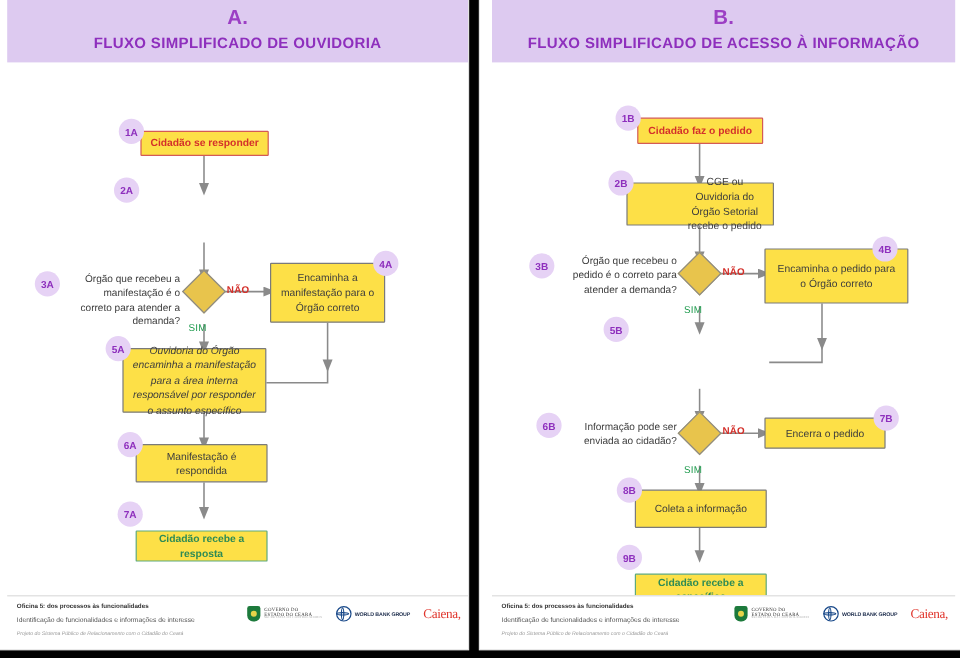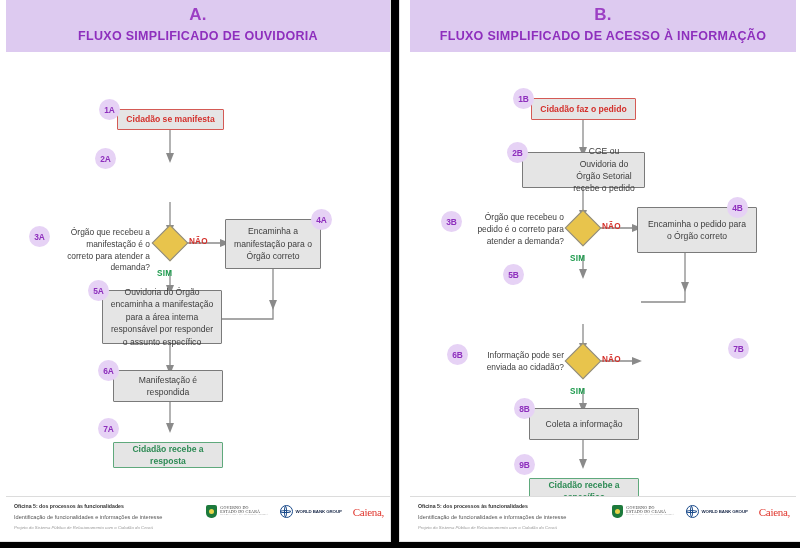--- a/index.html
+++ b/index.html
@@ -49,21 +49,21 @@
   .canvas{position:absolute;left:0;top:52px;right:0;bottom:44px;}
 
   
   .wires{position:absolute;left:0;top:0;width:100%;height:100%;}
 
   
   .node{
     position:absolute;
     box-sizing:border-box;
     border:1.3px solid #7a7a7a;
-    background:#e5e5e5;
+    background:#fde047;
     display:flex;align-items:center;justify-content:center;
     text-align:center;
     font-size:8.6px;line-height:1.45;color:#3d3d3d;
     padding:4px 7px;
     border-radius:1px;
   }
   .node.start{
     border-color:#d45a55;color:#d4302b;font-weight:bold;
   }
   .node.end{
@@ -86,21 +86,21 @@
   }
   .dec-text.tleft{text-align:right;}
 
   .lbl-nao{
     position:absolute;
     font-size:8.2px;font-weight:bold;color:#d4302b;
     letter-spacing:.2px;
   }
   .lbl-sim{
     position:absolute;
-    font-size:8.2px;font-weight:bold;color:#1f9b4e;
+    font-size:8.2px;font-weight:normal;color:#1f9b4e;
     letter-spacing:.2px;
     text-align:right;
   }
 
   
   .badge{
     position:absolute;
     width:21px;height:21px;border-radius:50%;
     background:#e6d2f5;
     display:flex;align-items:center;justify-content:center;
@@ -166,35 +166,35 @@
 
             <path d="M273,217 L273,253" marker-end="url(#ahA)"></path>
             <path d="M273,253 L273,267 L222,267"></path>
 
             <path d="M170,292 L170,318" marker-end="url(#ahA)"></path>
 
             <path d="M170,350 L170,376" marker-end="url(#ahA)"></path>
           </g>
         </svg>
 
-        <div class="node start" style="left:117px;top:57px;width:107px;height:21px;">Cidadão se manifesta</div>
+        <div class="node start" style="left:117px;top:57px;width:107px;height:21px;">Cidadão se responder</div>
         <div class="badge" style="left:99px;top:47px;">1A</div>
 
         <div class="badge" style="left:95px;top:96px;">2A</div>
 
         <div class="diamond" style="left:157px;top:178px;"></div>
         <div class="dec-text tleft" style="left:60px;top:175px;width:90px;">Órgão que recebeu a manifestação é o correto para atender a demanda?</div>
         <div class="badge" style="left:29px;top:174px;">3A</div>
         <div class="lbl-nao" style="left:189px;top:185px;">NÃO</div>
         <div class="lbl-sim" style="left:157px;top:217px;">SIM</div>
 
         <div class="node" style="left:225px;top:167px;width:96px;height:50px;">Encaminha a manifestação para o Órgão correto</div>
         <div class="badge" style="left:311px;top:157px;">4A</div>
 
-        <div class="node" style="left:102px;top:238px;width:120px;height:54px;">Ouvidoria do Órgão encaminha a manifestação para a área interna responsável por responder o assunto específico</div>
+        <div class="node" style="left:102px;top:238px;width:120px;height:54px;font-style:italic;">Ouvidoria do Órgão encaminha a manifestação para a área interna responsável por responder o assunto específico</div>
         <div class="badge" style="left:88px;top:228px;">5A</div>
 
         <div class="node" style="left:113px;top:318px;width:110px;height:32px;">Manifestação é respondida</div>
         <div class="badge" style="left:98px;top:308px;">6A</div>
 
         <div class="node end" style="left:113px;top:376px;width:110px;height:26px;">Cidadão recebe a resposta</div>
         <div class="badge" style="left:98px;top:366px;">7A</div>
 
       </div>
 
@@ -277,20 +277,21 @@
         <div class="badge" style="left:327px;top:145px;">4B</div>
 
         <div class="badge" style="left:103px;top:212px;">5B</div>
 
         <div class="diamond" style="left:170px;top:296px;"></div>
         <div class="dec-text tleft" style="left:78px;top:298px;width:86px;">Informação pode ser enviada ao cidadão?</div>
         <div class="badge" style="left:47px;top:292px;">6B</div>
         <div class="lbl-nao" style="left:202px;top:303px;">NÃO</div>
         <div class="lbl-sim" style="left:170px;top:335px;">SIM</div>
 
+        <div class="node" style="left:237px;top:296px;width:101px;height:26px;">Encerra o pedido</div>
         <div class="badge" style="left:328px;top:286px;">7B</div>
 
         <div class="node" style="left:129px;top:356px;width:110px;height:32px;">Coleta a informação</div>
         <div class="badge" style="left:114px;top:346px;">8B</div>
 
         <div class="node end" style="left:129px;top:412px;width:110px;height:26px;">Cidadão recebe a específico</div>
         <div class="badge" style="left:114px;top:402px;">9B</div>
 
       </div>
 

